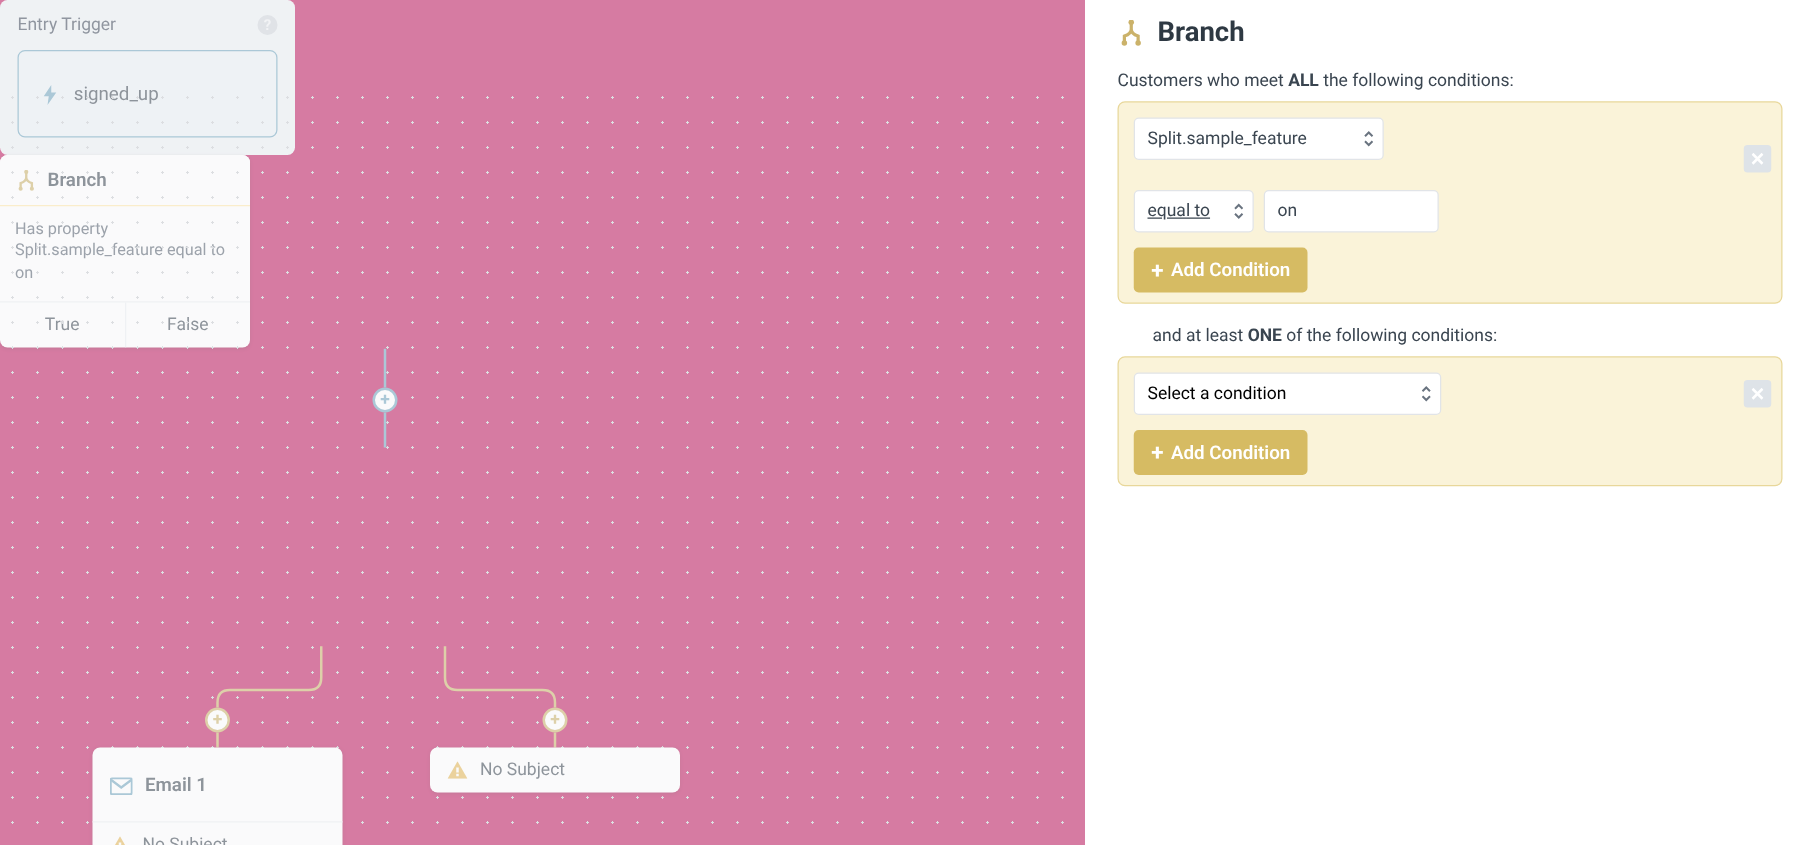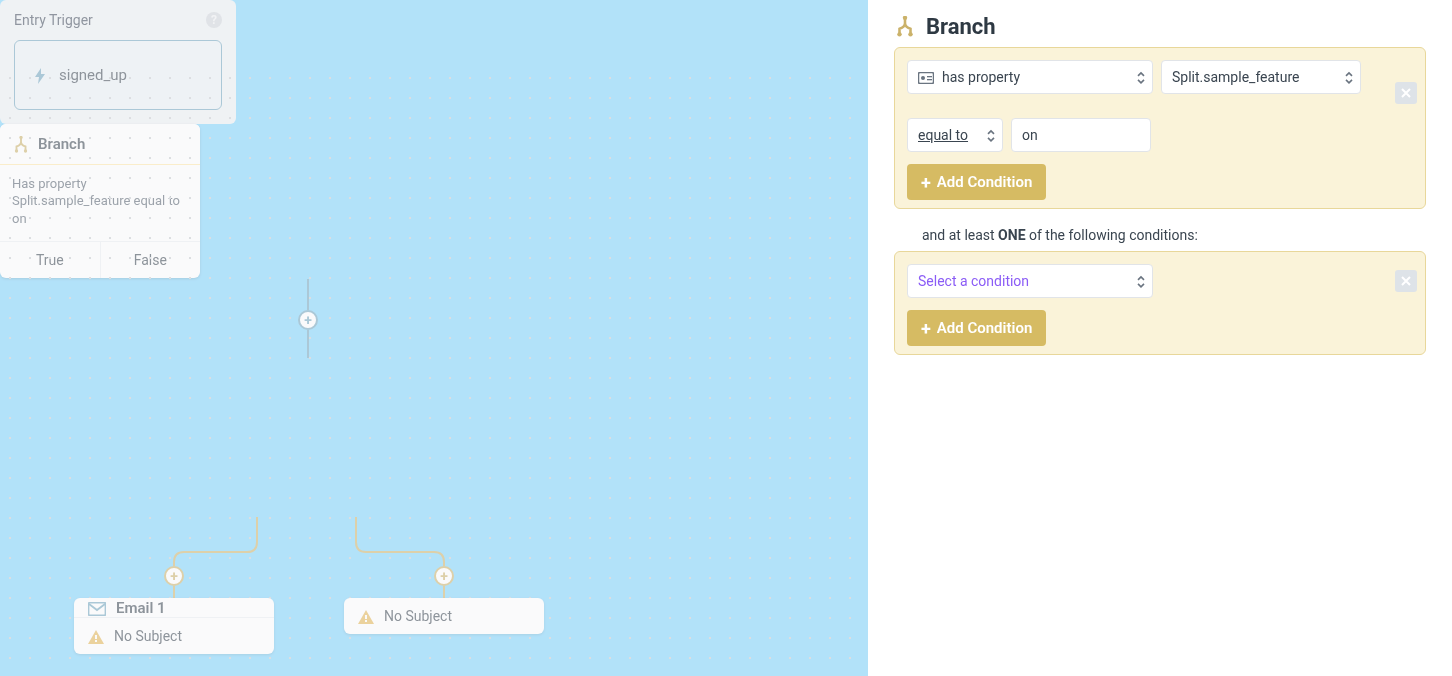--- a/index.html
+++ b/index.html
@@ -4,21 +4,21 @@
 <style>
   * { box-sizing: border-box; margin: 0; padding: 0; }
   html, body { width: 1452px; height: 676px; font-family: -apple-system, BlinkMacSystemFont, "Segoe UI", Roboto, Helvetica, Arial, sans-serif; background: #fff; }
 
   .app { display: flex; width: 100%; height: 100%; }
 
   
   .canvas-wrap {
     flex: 0 0 868px;
     height: 676px;
-    background: #7dd3fc;
+    background: #be185d;
     position: relative;
     overflow: hidden;
   }
   .canvas-dots {
     position: absolute;
     top: 68px; left: 0; right: 0; height: 608px;
     background-image: radial-gradient(#c9ccd0 1px, transparent 1px);
     background-size: 20px 20px;
   }
   .canvas-overlay {
@@ -103,21 +103,21 @@
     font-size: 14px; color: #3a4550;
   }
   .branch-outs div:first-child { border-right: 1px solid #eceff2; }
 
   .email-node {
     width: 200px; border-radius: 6px; background: #fff;
     box-shadow: 0 1px 3px rgba(0,0,0,0.15);
   }
   .email-1 { left: 74px; top: 598px; }
   .email-2 { left: 344px; top: 598px; }
-  .email-head { display: flex; align-items: center; padding: 0 14px; border-bottom: 1px solid #eceff2; }
+  .email-head { display: flex; align-items: center; padding: 20px 14px; border-bottom: 1px solid #eceff2; }
   .email-head .name { font-size: 15px; font-weight: 600; color: #3a4550; }
   .email-head .icon { color: #6fa5bd; margin-right: 10px; }
   .email-body { display:flex; align-items:center; padding: 10px 14px; font-size:14px; color:#3a4550; }
   .email-body .warn { color: #d1a03e; margin-right: 10px; }
 
   .add-circle {
     position: absolute;
     width: 20px; height: 20px;
     border-radius: 50%;
     background: #fff;
@@ -325,41 +325,27 @@
             <path d="M12 2 L12 8 M12 8 Q12 12 6 14 L6 20 M12 8 Q12 12 18 14 L18 20" stroke="#cbb26a" stroke-width="2.8" fill="none" stroke-linecap="round"></path>
             <circle cx="12" cy="2" r="2.4" fill="#cbb26a"></circle>
             <circle cx="6" cy="20" r="2.4" fill="#cbb26a"></circle>
             <circle cx="18" cy="20" r="2.4" fill="#cbb26a"></circle>
           </svg>
       </span>
       <span class="panel-title">Branch</span>
     </div>
 
 
+    <p class="panel-sub">
+      <span>Customers who meet </span><b>ALL</b><span> the following conditions:</span>
+    </p>
 
     <div class="cond-block db-block">
       <div class="cond-row" style="padding-right:36px;">
 
-        <div class="select-like sel-w1">
-          <span class="lead-ic">
-            <svg width="16" height="12">
-                <rect x="0.5" y="0.5" width="15" height="11" rx="1.5" fill="none" stroke="#6a7480" stroke-width="1.5"></rect>
-                <circle cx="5" cy="6" r="2" fill="#6a7480"></circle>
-                <rect x="9" y="4" width="5" height="1.3" fill="#6a7480"></rect>
-                <rect x="9" y="7" width="5" height="1.3" fill="#6a7480"></rect>
-              </svg>
-          </span>
-          <span>has property</span>
-          <span class="sel-chevrons">
-            <svg width="10" height="14">
-                <path d="M2 5 L5 2 L8 5" fill="none" stroke="#6a7480" stroke-width="1.6"></path>
-                <path d="M2 9 L5 12 L8 9" fill="none" stroke="#6a7480" stroke-width="1.6"></path>
-              </svg>
-          </span>
-        </div>
 
         <div class="select-like sel-w2">
           <span>Split.sample_feature</span>
           <span class="sel-chevrons">
             <svg width="10" height="14">
                 <path d="M2 5 L5 2 L8 5" fill="none" stroke="#6a7480" stroke-width="1.6"></path>
                 <path d="M2 9 L5 12 L8 9" fill="none" stroke="#6a7480" stroke-width="1.6"></path>
               </svg>
           </span>
         </div>
@@ -393,21 +379,21 @@
       </div>
     </div>
 
     <p class="panel-sub" style="margin-top:18px;margin-left:28px;">
       <span>and at least </span><b>ONE</b><span> of the following conditions:</span>
     </p>
 
     <div class="cond-block db-block">
       <div class="cond-row" style="padding-right:36px;">
         <div class="select-like sel-w1">
-          <span style="color:#8b5cf6;">Select a condition</span>
+          <span style="color:#000000;">Select a condition</span>
           <span class="sel-chevrons">
             <svg width="10" height="14">
                 <path d="M2 5 L5 2 L8 5" fill="none" stroke="#6a7480" stroke-width="1.6"></path>
                 <path d="M2 9 L5 12 L8 9" fill="none" stroke="#6a7480" stroke-width="1.6"></path>
               </svg>
           </span>
         </div>
 
         <div class="delete-x">
           <svg width="10" height="10">

